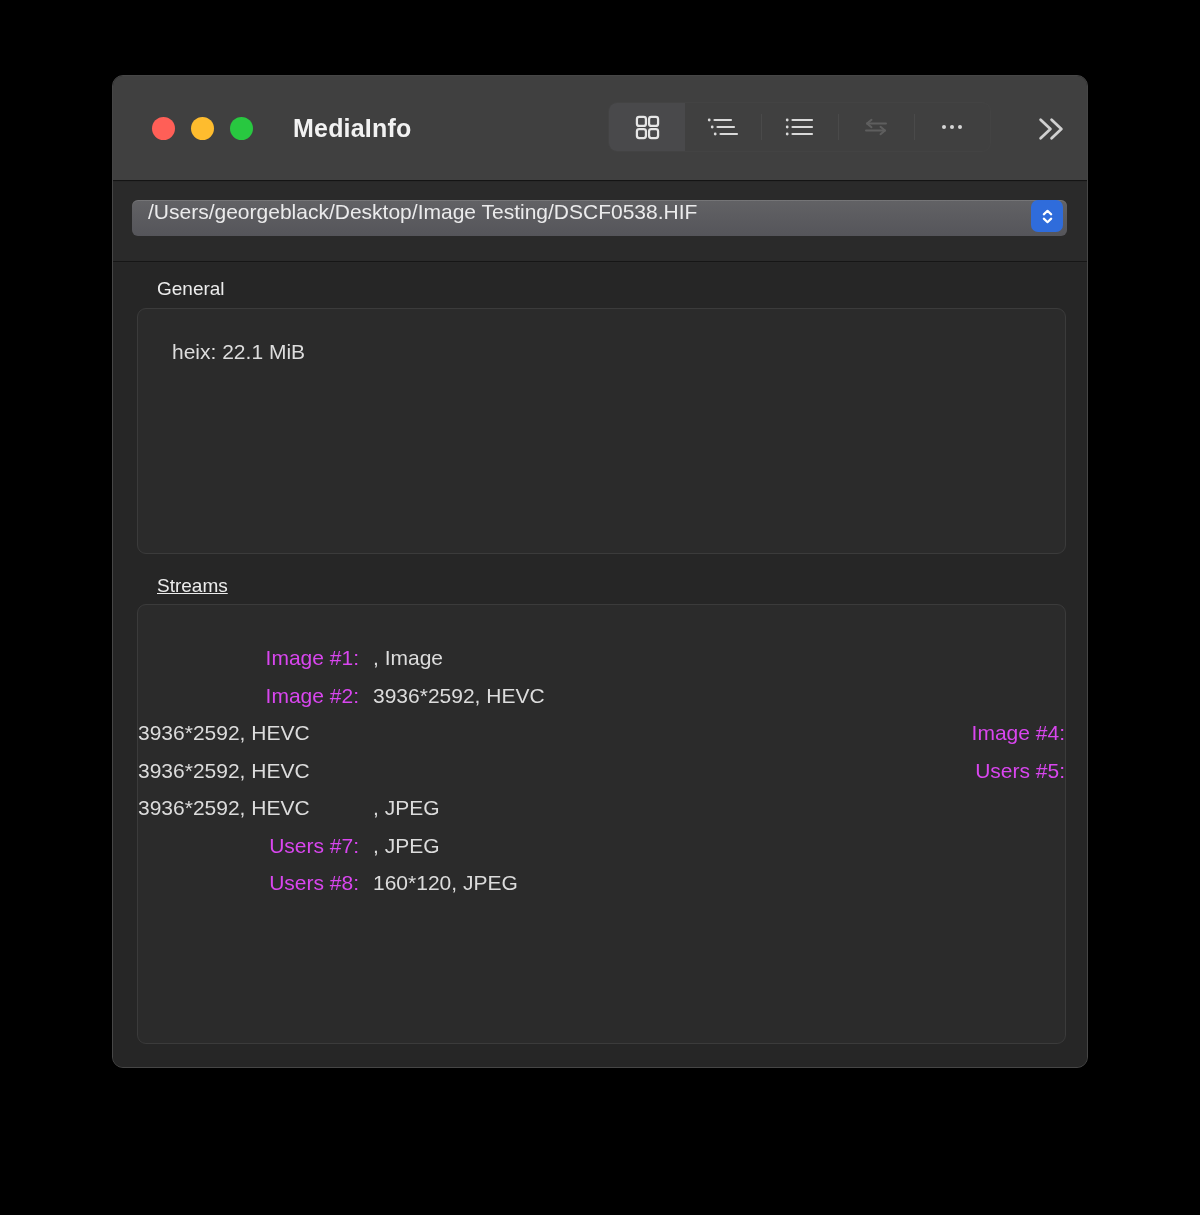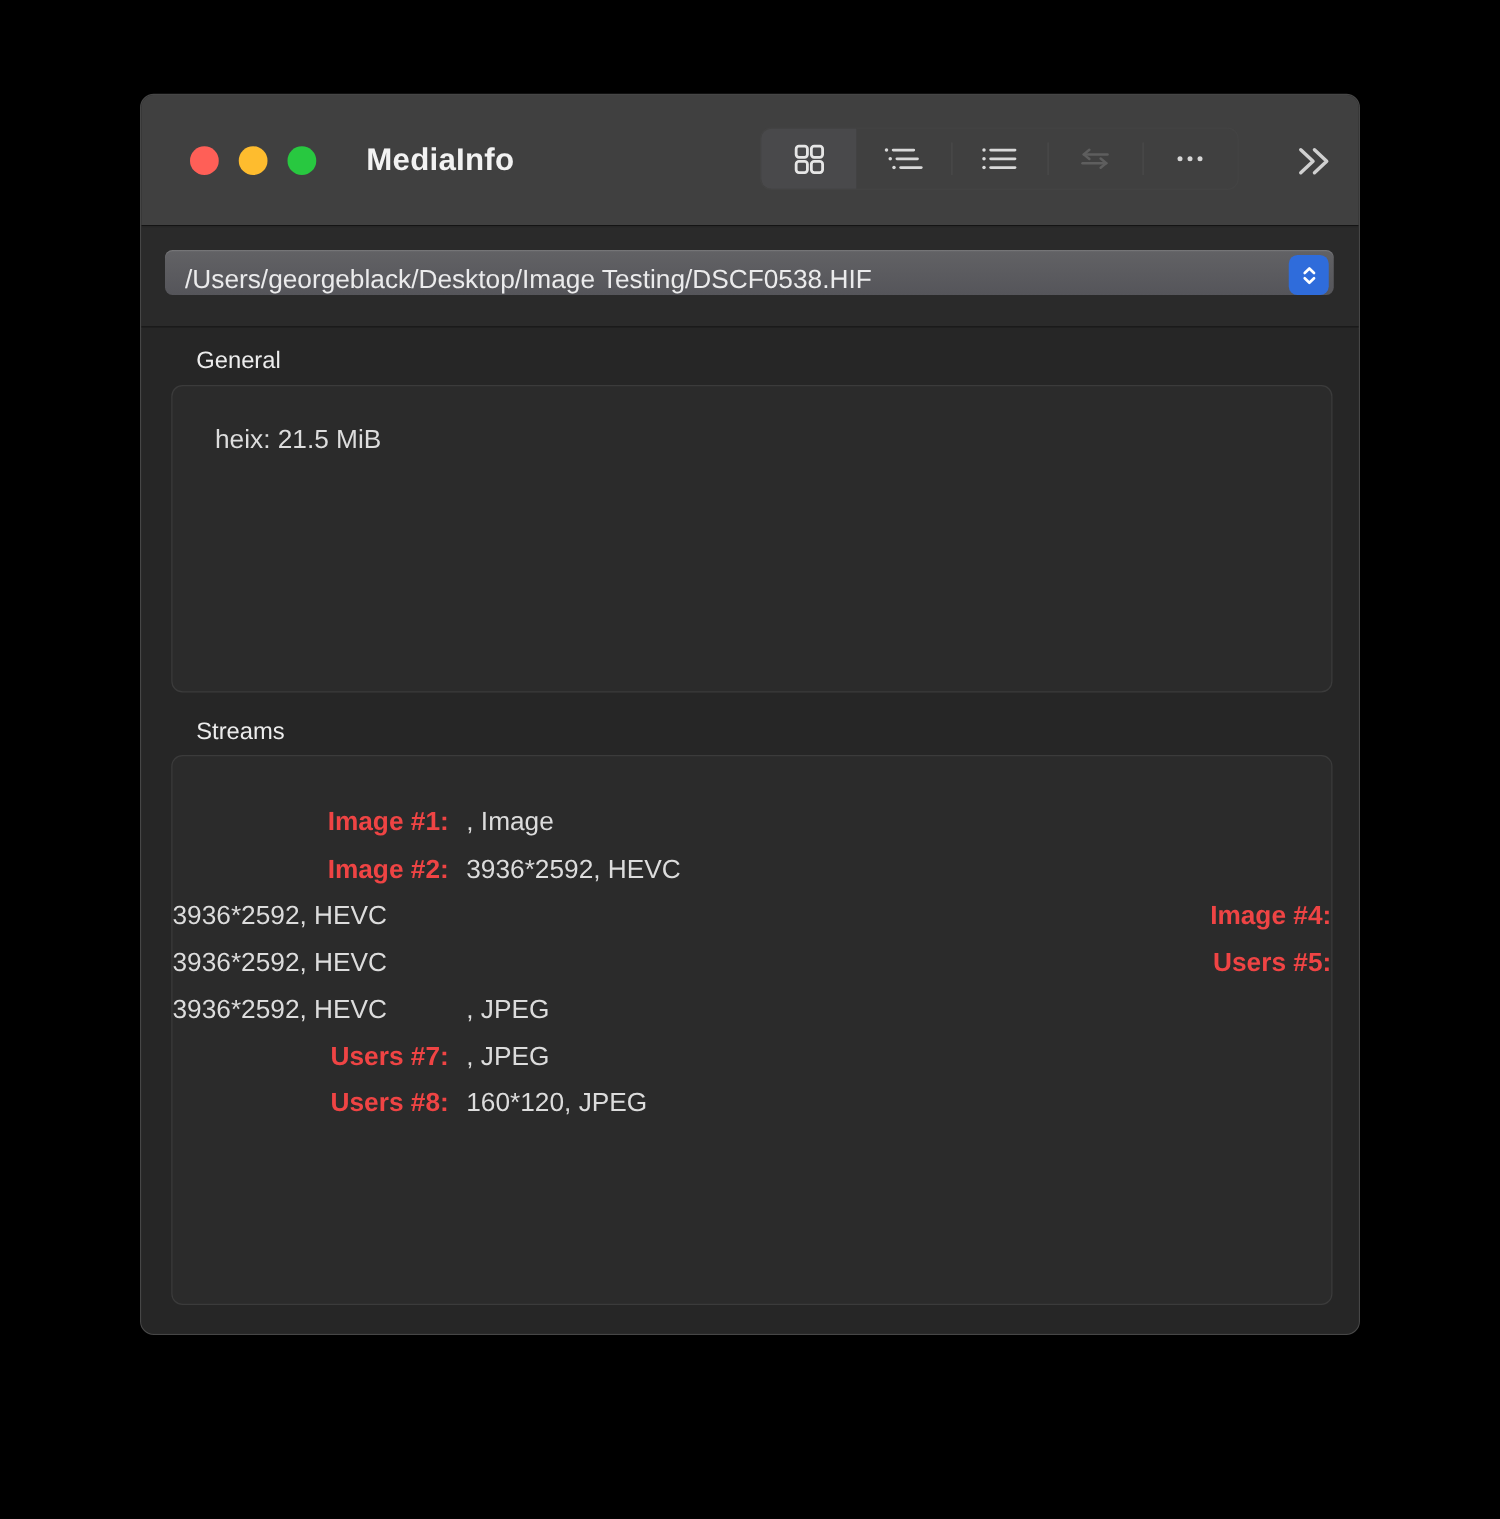--- a/index.html
+++ b/index.html
@@ -47,53 +47,53 @@
     border:none;display:flex;align-items:center;justify-content:center;cursor:pointer;
   }
   
   .path-band{
     position:absolute;left:0;top:106px;right:0;height:80px;
     background:#2a2a2a;border-bottom:1px solid #161616;
   }
   .popup-button{
     position:absolute;left:19px;top:18px;width:935px;height:36px;
     background:linear-gradient(180deg,#626265 0%,#55555a 100%);
-    border-radius:6px;border:none;display:flex;align-items:flex-end;
+    border-radius:6px;border:none;display:flex;align-items:flex-start;
     padding:0 4px 0 16px;cursor:pointer;
     box-shadow:inset 0 1px 0 rgba(255,255,255,.12);
   }
   .popup-text{
     flex:1;text-align:left;font-size:21px;color:#ebebec;white-space:nowrap;
     overflow:hidden;
   }
   .popup-cap{
     width:32px;height:32px;border-radius:7px;background:var(--accent-blue);
     display:flex;align-items:center;justify-content:center;flex:0 0 auto;
   }
   
   .content{position:absolute;left:0;top:187px;right:0;bottom:0;background:#262626;}
   .section-label{
     position:absolute;left:44px;font-size:19px;font-weight:500;color:#ececec;
   }
   .label-general{top:15px;text-align:center;}
-  .label-streams{top:312px;}
+  .label-streams{top:312px;text-decoration:underline;}
   .box{
     position:absolute;left:24px;width:929px;background:#2b2b2b;
     border:1px solid #3b3b3b;border-radius:9px;
   }
   .box-general{top:45px;height:246px;}
   .box-streams{top:341px;height:440px;}
   .general-line{
     padding:31px 0 0 34px;font-size:21px;color:#dddddd;
   }
   .stream-rows{
     padding-top:34px;display:grid;grid-template-columns:221px auto;column-gap:14px;
   }
   .stream-label{
-    text-align:right;font-weight:700;color:#ef4444;font-size:21px;line-height:37.5px;
+    text-align:right;font-weight:400;color:#d946ef;font-size:21px;line-height:37.5px;
     white-space:pre;
   }
   .stream-value{
     text-align:left;color:#dcdcdc;font-size:21px;line-height:37.5px;white-space:pre;
   }
   svg{display:block;}
 </style>
 </head>
 <body>
 
@@ -181,21 +181,21 @@
           <path d="M4.5 6 L8 2.6 L11.5 6"></path>
           <path d="M4.5 10 L8 13.4 L11.5 10"></path>
         </svg>
       </span>
     </button>
   </div>
 
   <div class="content">
     <div class="section-label label-general">General</div>
     <div class="box box-general">
-      <div class="general-line">heix: 21.5 MiB</div>
+      <div class="general-line">heix: 22.1 MiB</div>
     </div>
 
     <div class="section-label label-streams">Streams</div>
     <div class="box box-streams">
       <div class="stream-rows" id="stream-rows">
   <div class="stream-label">Image #1:</div>
   <div class="stream-value">, Image</div>
 
   <div class="stream-label">Image #2:</div>
   <div class="stream-value">3936*2592, HEVC</div>

